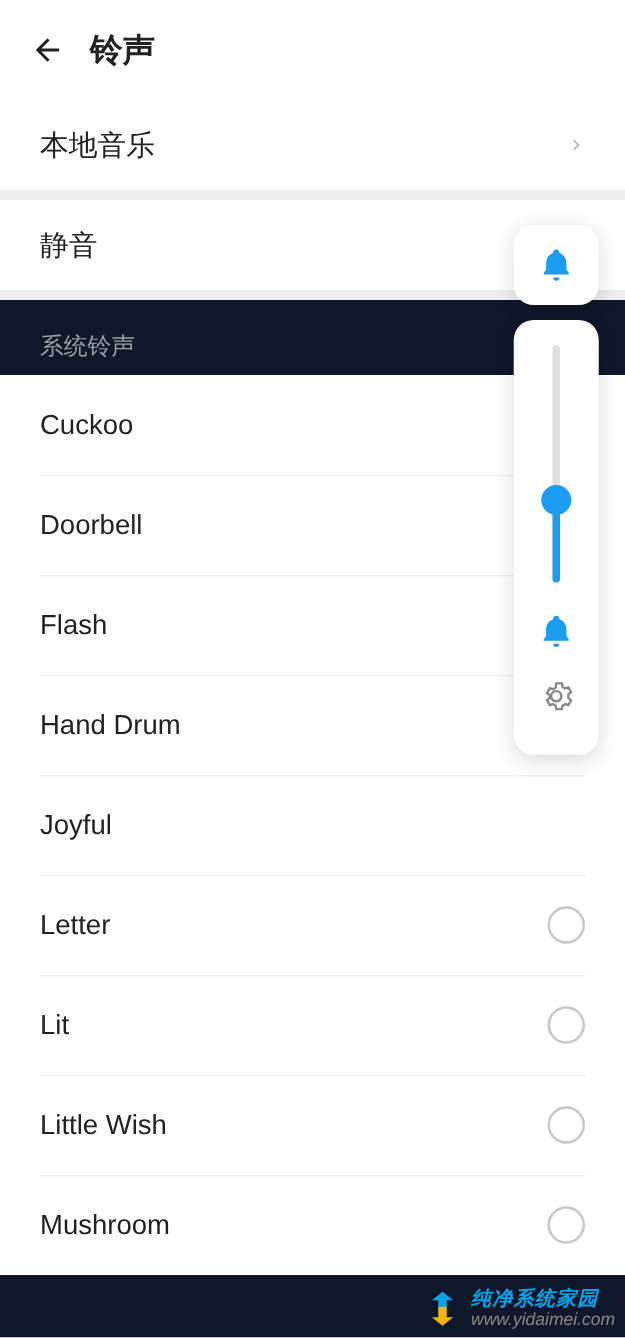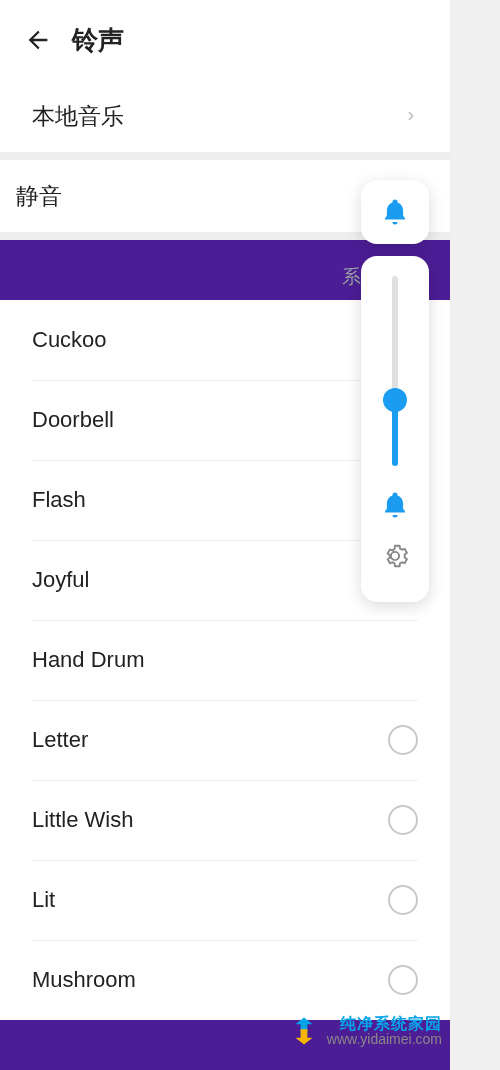--- a/index.html
+++ b/index.html
@@ -1,26 +1,26 @@
 <!DOCTYPE html>
 <html><head>
 <meta charset="utf-8">
 <style>
   * { margin: 0; padding: 0; box-sizing: border-box; }
   html, body { width: 500px; height: 1070px; font-family: -apple-system, "Helvetica Neue", Arial, sans-serif; background: #f0f0f0; overflow: hidden; position: relative; }
-  .page { width: 450px; height: 1070px; background: #4c1d95; position: relative; text-align: right; }
+  .page { width: 500px; height: 1070px; background: #0f172a; position: relative; }
   .header { display: flex; align-items: center; height: 80px; padding: 0 24px; background: #fff; }
   .back-arrow { width: 28px; height: 28px; display: flex; align-items: center; justify-content: center; margin-right: 20px; }
   .header-title { font-size: 26px; font-weight: 600; color: #222; }
   .row { background: #fff; display: flex; align-items: center; justify-content: space-between; padding: 0 32px; }
   .local-music { height: 72px; }
   .local-music-label { font-size: 23px; color: #222; }
   .chevron { width: 14px; height: 14px; }
   .gap { height: 8px; background: #eeeeee; }
-  .silent { height: 72px; padding-left: 16px; }
+  .silent { height: 72px; }
   .silent-label { font-size: 23px; color: #222; }
   .section-header { padding: 24px 32px 10px 32px; font-size: 19px; color: #9aa0a6; }
   .list { background: #fff; }
   .list-item { height: 80px; display: flex; align-items: center; justify-content: space-between; padding: 0 32px; }
   .list-item + .list-item { border-top: 1px solid #eeeeee; margin-left: 0; }
   .list .list-item:not(:first-child)::before { content:""; position:absolute; left:32px; right:32px; height:1px; background:#eeeeee; transform: translateY(-40px);}
   .list { position: relative; }
   .list-item { position: relative; }
   .list-item:not(:first-child) { border-top: none; }
   .list-item:not(:first-child)::after { content:""; position:absolute; top:0; left:32px; right:32px; height:1px; background:#eeeeee;}
@@ -33,21 +33,21 @@
   .vp-gap { height: 12px; }
   .vp-main { padding: 20px 0 14px 0; }
   .slider-track { width: 6px; height: 190px; background: #e0e0e0; border-radius: 3px; position: relative; }
   .slider-fill { position: absolute; bottom: 0; width: 6px; background: #1a9df1; border-radius: 3px; }
   .slider-thumb { position: absolute; width: 24px; height: 24px; background: #1a9df1; border-radius: 50%; left: 50%; transform: translateX(-50%) translateY(50%); }
   .vp-bell { margin-top: 24px; }
   .vp-gear { margin-top: 18px; margin-bottom: 14px; }
   .bell-svg { width: 30px; height: 30px; }
   .gear-svg { width: 28px; height: 28px; }
   
-  .watermark { position: absolute; right: 0; bottom: 16px; display: flex; align-items: center; padding: 6px 8px; z-index: 60; }
+  .watermark { position: absolute; right: 0; bottom: 0; display: flex; align-items: center; padding: 6px 8px; z-index: 60; font-style: italic; }
   .wm-logo { width: 34px; height: 34px; margin-right: 6px; }
   .wm-text { display: flex; flex-direction: column; line-height: 1.1; }
   .wm-line1 { font-size: 16px; font-weight: 600; color: #06a4e8; letter-spacing: 1px;}
   .wm-line2 { font-size: 14px; color: #888; }
 </style>
 </head>
 <body>
 
 <div class="page">
 
@@ -81,35 +81,35 @@
       <div class="list-item">
         <span class="item-label">Cuckoo</span>
       </div>
       <div class="list-item">
         <span class="item-label">Doorbell</span>
       </div>
       <div class="list-item">
         <span class="item-label">Flash</span>
       </div>
       <div class="list-item">
-        <span class="item-label">Joyful</span>
+        <span class="item-label">Hand Drum</span>
       </div>
       <div class="list-item">
-        <span class="item-label">Hand Drum</span>
+        <span class="item-label">Joyful</span>
       </div>
       <div class="list-item">
         <span class="item-label">Letter</span>
         <span class="radio"></span>
       </div>
       <div class="list-item">
-        <span class="item-label">Little Wish</span>
+        <span class="item-label">Lit</span>
         <span class="radio"></span>
       </div>
       <div class="list-item">
-        <span class="item-label">Lit</span>
+        <span class="item-label">Little Wish</span>
         <span class="radio"></span>
       </div>
       <div class="list-item">
         <span class="item-label">Mushroom</span>
         <span class="radio"></span>
       </div>
     </div>
 
   <div class="volume-panel">
     <div class="vp-card vp-top">

